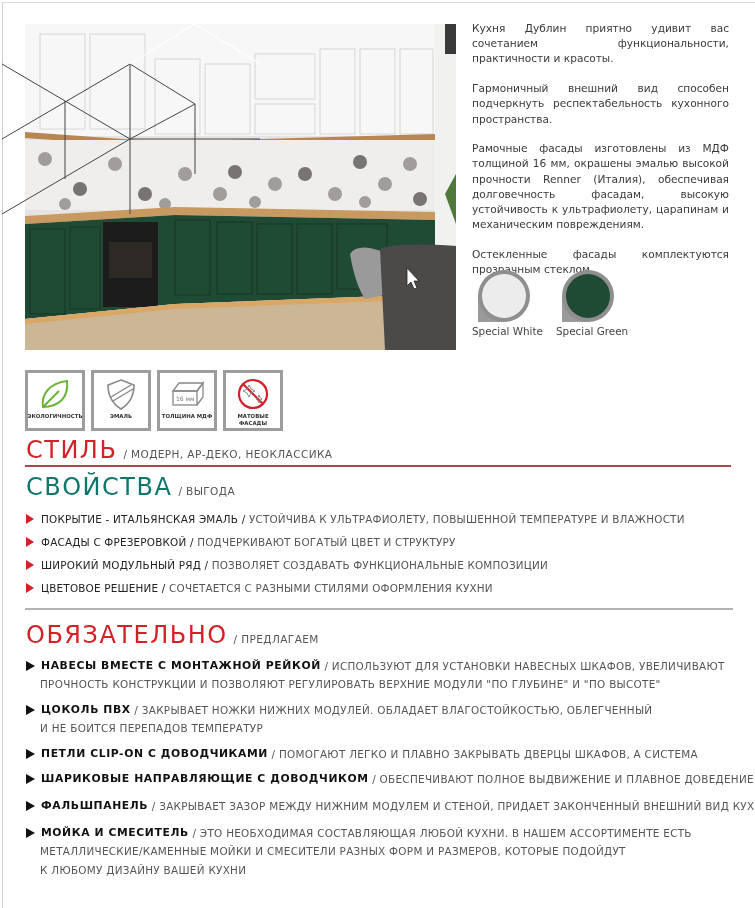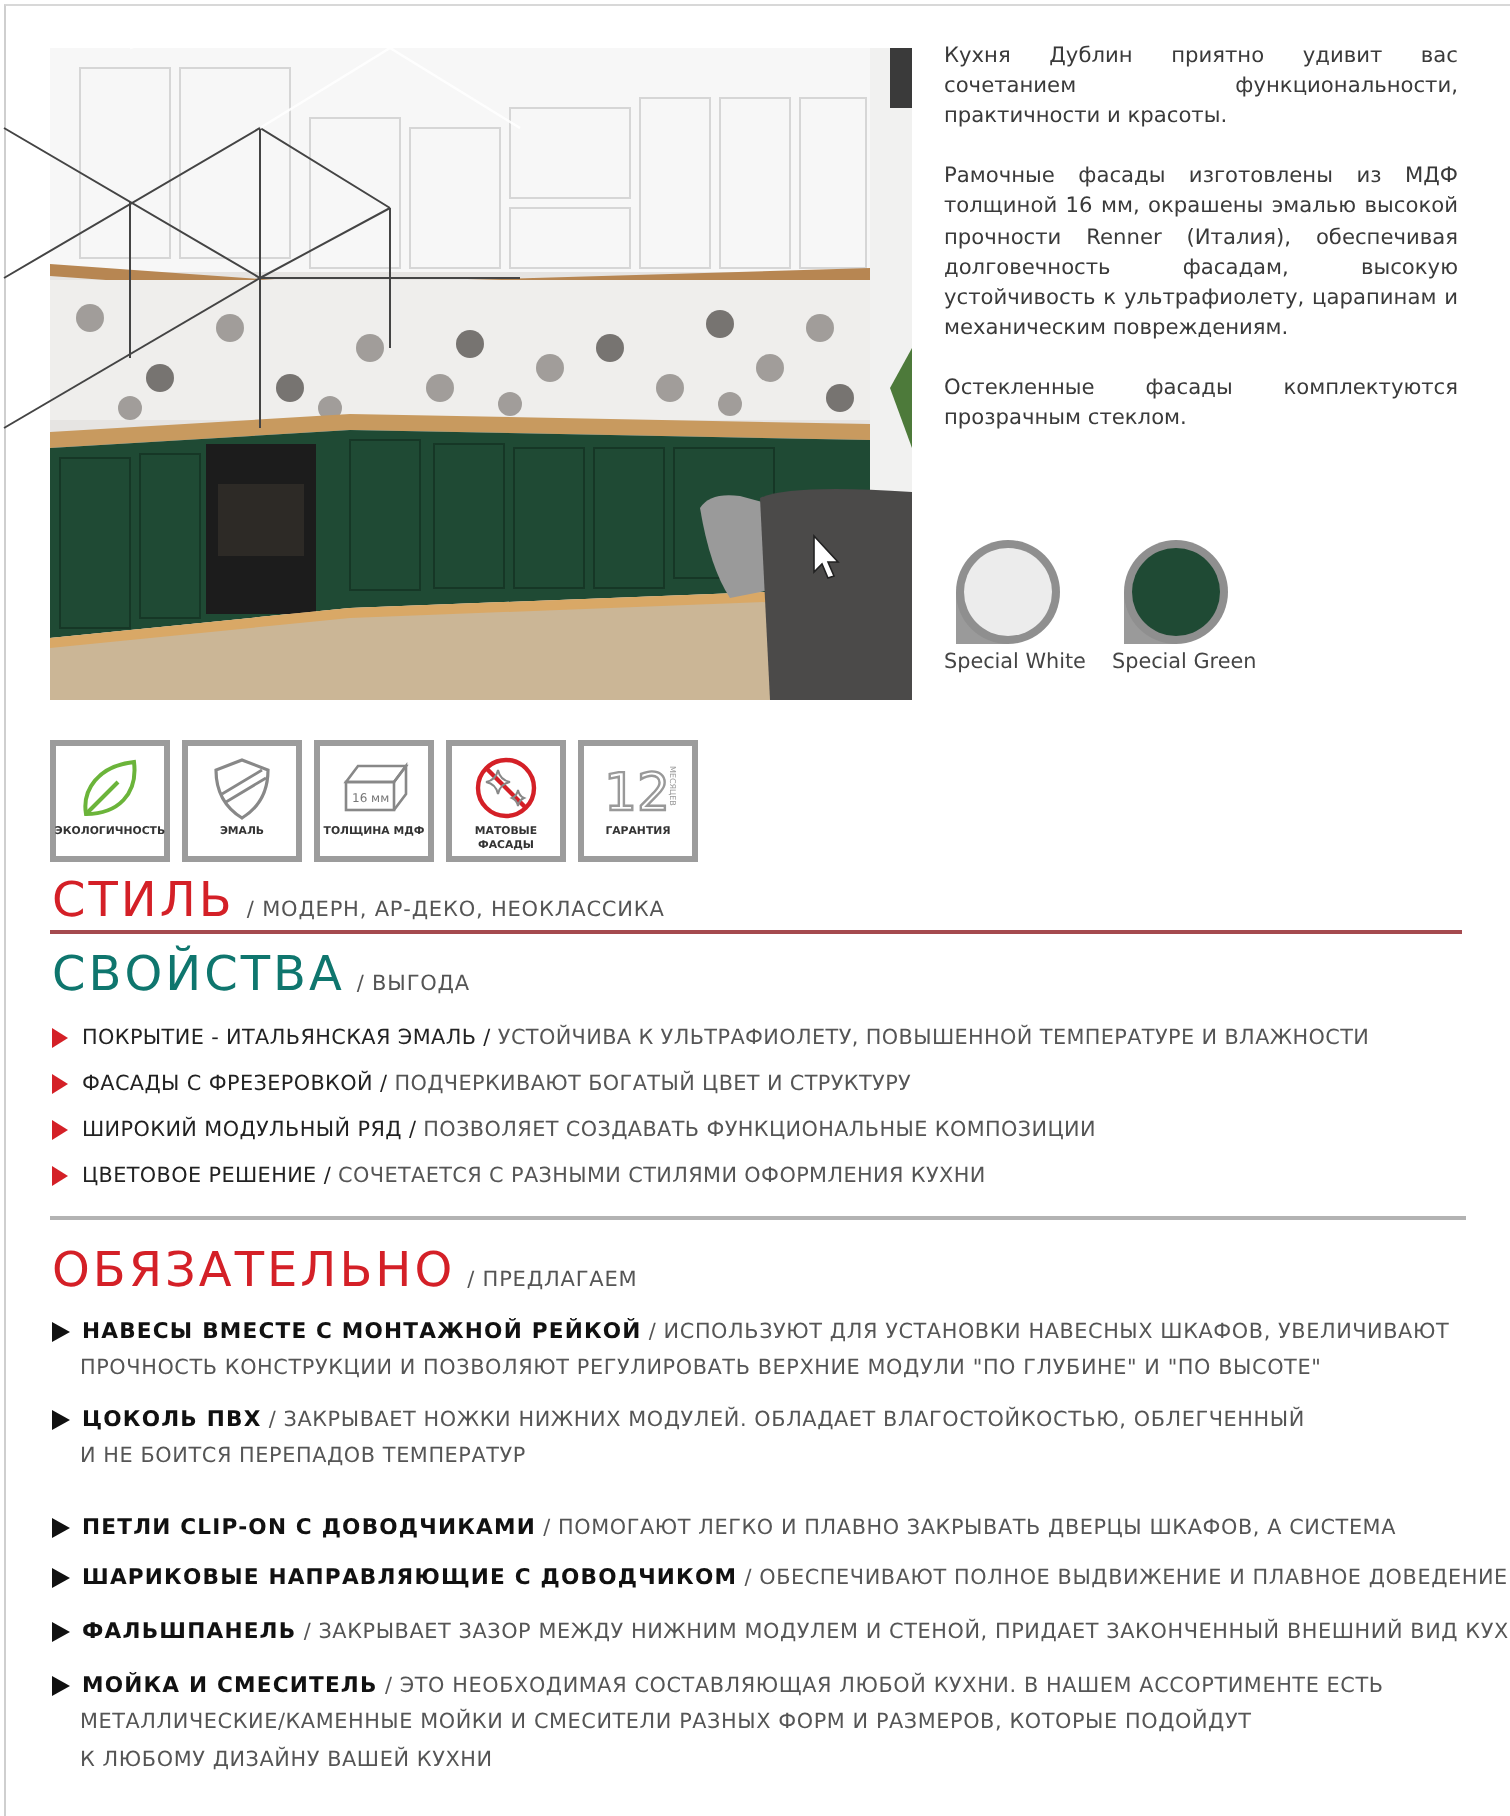--- a/index.html
+++ b/index.html
@@ -144,20 +144,21 @@
     <polyline points="130,115 260,115"></polyline>
   </g>
   <g stroke="#ffffff" stroke-width="1.2" fill="none" opacity="0.9">
     <polyline points="65,0 130,-20 195,0 260,-20"></polyline>
     <polyline points="130,40 195,0 260,40"></polyline>
   </g>
 </svg>
 
 <div class="desc">
   <p>Кухня Дублин приятно удивит вас сочетанием функциональности, практичности и красоты.</p>
+  <p>Гармоничный внешний вид способен подчеркнуть респектабельность кухонного пространства.</p>
   <p>Рамочные фасады изготовлены из МДФ толщиной 16 мм, окрашены эмалью высокой прочности Renner (Италия), обеспечивая долговечность фасадам, высокую устойчивость к ультрафиолету, царапинам и механическим повреждениям.</p>
   <p>Остекленные фасады комплектуются прозрачным стеклом.</p>
 </div>
 
 <div class="swatches">
   <div class="swatch">
     <div class="circ">
       <div class="back"></div>
       <div class="ring"></div>
       <div class="fill" style="background:#ececec;"></div>
@@ -200,27 +201,20 @@
   </div>
   <div class="feat">
     <svg viewBox="0 0 40 34">
       <circle cx="20" cy="17" r="14" fill="none" stroke="#d42027" stroke-width="2.2"></circle>
       <line x1="10" y1="7" x2="30" y2="27" stroke="#d42027" stroke-width="2.2"></line>
       <path d="M16 8 Q17 13 22 14 Q17 15 16 20 Q15 15 10 14 Q15 13 16 8 Z" fill="none" stroke="#888" stroke-width="1"></path>
       <path d="M26 18 Q26.6 21 29 22 Q26.6 23 26 26 Q25.4 23 23 22 Q25.4 21 26 18 Z" fill="none" stroke="#888" stroke-width="1"></path>
     </svg>
     <div class="ft">МАТОВЫЕ ФАСАДЫ</div>
   </div>
-  <div class="feat">
-    <svg viewBox="0 0 40 34">
-      <text x="3" y="28" font-size="26" fill="none" stroke="#999" stroke-width="1.2" font-family="DejaVu Sans, sans-serif">12</text>
-      <text x="36" y="6" font-size="4" fill="#999" font-family="DejaVu Sans, sans-serif" transform="rotate(90 36 6)">МЕСЯЦЕВ</text>
-    </svg>
-    <div class="ft">ГАРАНТИЯ</div>
-  </div>
 </div>
 
 <div class="h-style">
   <span class="h-big h-red">СТИЛЬ</span>
   <span class="h-sub">/ МОДЕРН, АР-ДЕКО, НЕОКЛАССИКА</span>
 </div>
 <div class="rule-red"></div>
 
 <div class="h-props">
   <span class="h-big">СВОЙСТВА</span>
@@ -257,21 +251,21 @@
 
 <div class="must">
   <div class="mitem" style="margin-bottom:6px;">
     <div class="mrow">
       <span class="btri"></span>
       <span class="k">НАВЕСЫ ВМЕСТЕ С МОНТАЖНОЙ РЕЙКОЙ</span>&nbsp;
       <span>/ ИСПОЛЬЗУЮТ ДЛЯ УСТАНОВКИ НАВЕСНЫХ ШКАФОВ, УВЕЛИЧИВАЮТ</span>
     </div>
     <div class="mrow2">ПРОЧНОСТЬ КОНСТРУКЦИИ И ПОЗВОЛЯЮТ РЕГУЛИРОВАТЬ ВЕРХНИЕ МОДУЛИ "ПО ГЛУБИНЕ" И "ПО ВЫСОТЕ"</div>
   </div>
-  <div class="mitem" style="margin-bottom:16px;">
+  <div class="mitem" style="margin-bottom:6px;">
     <div class="mrow">
       <span class="btri"></span>
       <span class="k">ЦОКОЛЬ ПВХ</span>&nbsp;
       <span>/ ЗАКРЫВАЕТ НОЖКИ НИЖНИХ МОДУЛЕЙ. ОБЛАДАЕТ ВЛАГОСТОЙКОСТЬЮ, ОБЛЕГЧЕННЫЙ</span>
     </div>
     <div class="mrow2">И НЕ БОИТСЯ ПЕРЕПАДОВ ТЕМПЕРАТУР</div>
   </div>
   <div class="mitem" style="margin-bottom:6px;">
     <div class="mrow">
       <span class="btri"></span>

